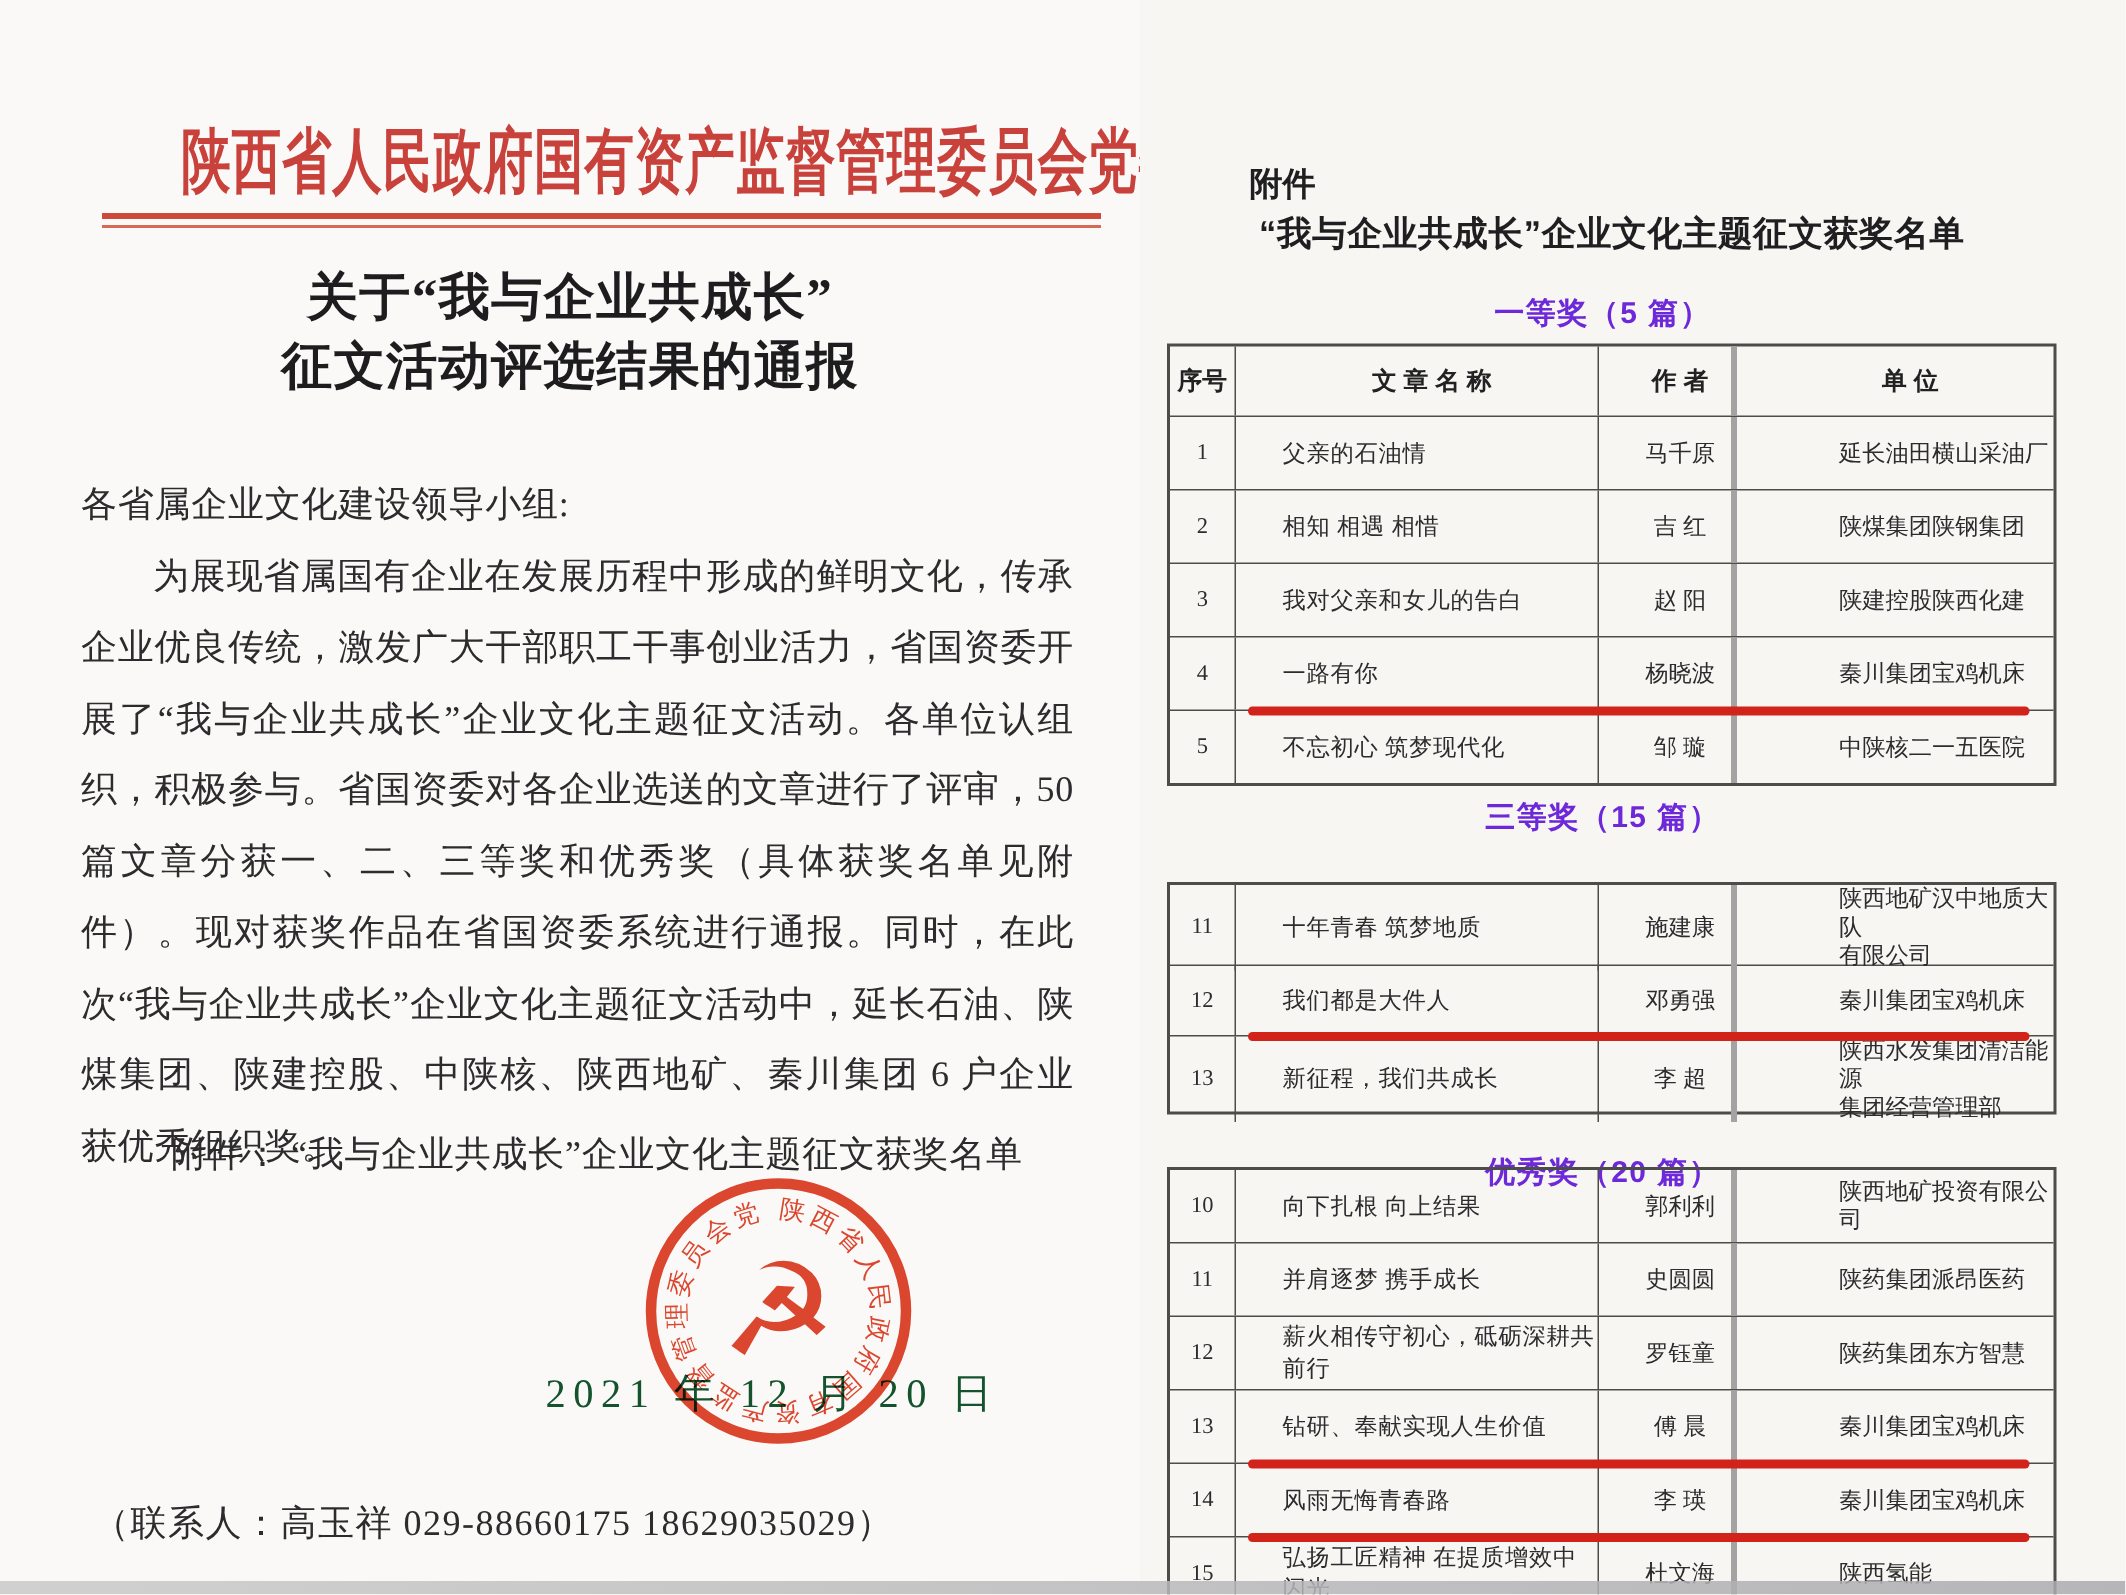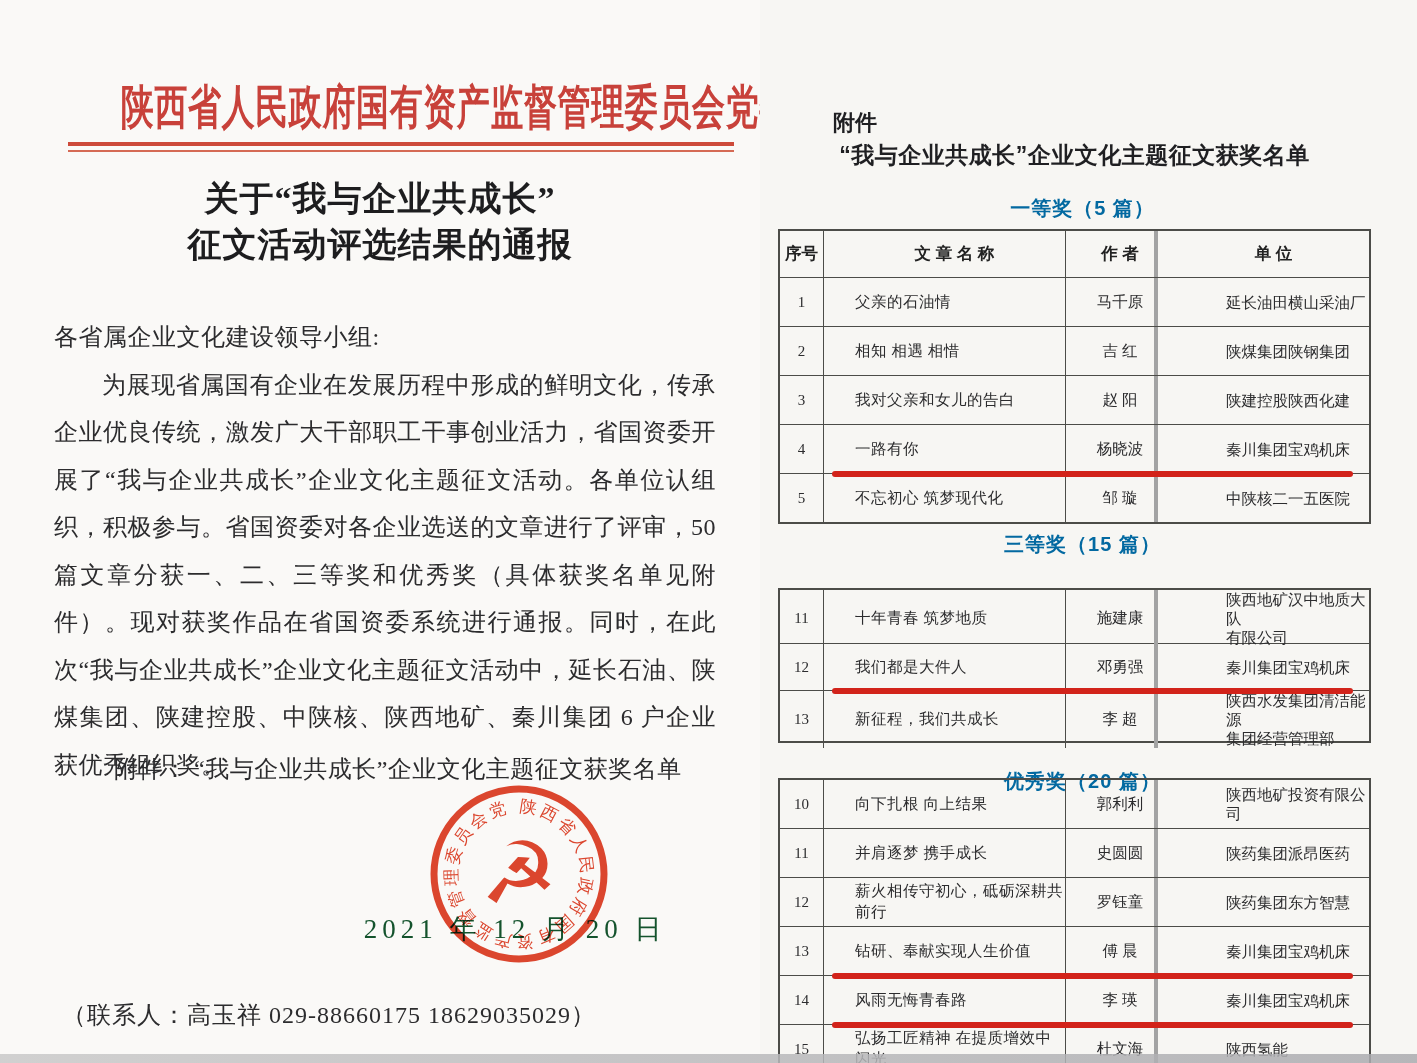--- a/index.html
+++ b/index.html
@@ -26,21 +26,21 @@
   .body-text .para{text-indent:2em;margin:0;}
   .attachment-line{position:absolute;left:114px;top:753px;font-size:24px;letter-spacing:.5px;}
   .issuer-line{position:absolute;left:270px;top:868px;width:490px;text-align:center;font-size:30px;letter-spacing:2px;color:#26262a;}
   .date-line{position:absolute;left:270px;top:911px;width:490px;text-align:center;font-size:27px;letter-spacing:5px;color:#14532d;}
   .contact-line{position:absolute;left:62px;top:999px;font-size:24px;letter-spacing:1px;}
   .stamp{position:absolute;left:424px;top:779px;width:190px;height:190px;opacity:.9;mix-blend-mode:multiply;z-index:3;}
   
   #right-page{position:absolute;left:760px;top:0;width:657px;height:1063px;background:#f7f6f3;}
   .attach-label{position:absolute;left:30px;top:108px;font-size:22px;font-weight:bold;font-family:"Liberation Sans",sans-serif;color:#1f1f22;margin-left:43px;}
   .list-title{position:absolute;left:18px;top:140px;width:593px;text-align:center;font-size:23px;font-weight:bold;font-family:"Liberation Sans",sans-serif;color:#1f1f22;letter-spacing:.5px;}
-  .sec-heading{position:absolute;left:26px;width:593px;text-align:center;font-size:20px;font-weight:bold;font-family:"Liberation Sans",sans-serif;color:#0369a1;letter-spacing:1px;}
+  .sec-heading{position:absolute;left:12px;width:593px;text-align:center;font-size:20px;font-weight:bold;font-family:"Liberation Sans",sans-serif;color:#6d28d9;letter-spacing:1px;}
   #sec-heading-1{top:195px;}
   #sec-heading-2{top:531px;}
   #sec-heading-3{top:747px;margin-top:21px;}
   .award-table{position:absolute;left:18px;width:593px;border:2px solid #4c4c48;box-sizing:border-box;background:transparent;}
   #award-table-1{top:229px;}
   #award-table-2{top:588px;}
   #award-table-3{top:778px;}
   .t-header,.t-row{
     display:grid;grid-template-columns:44px 222px 72px 1fr;align-items:center;
     border-bottom:1px solid #4c4c48;position:relative;gap:20px;

